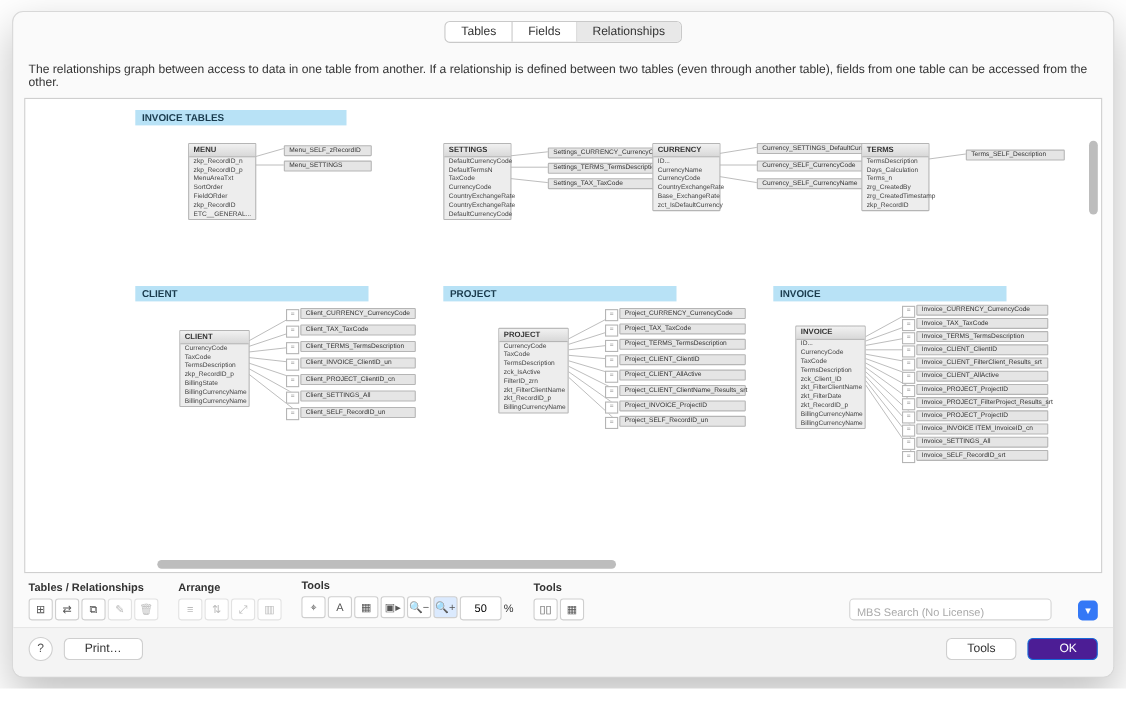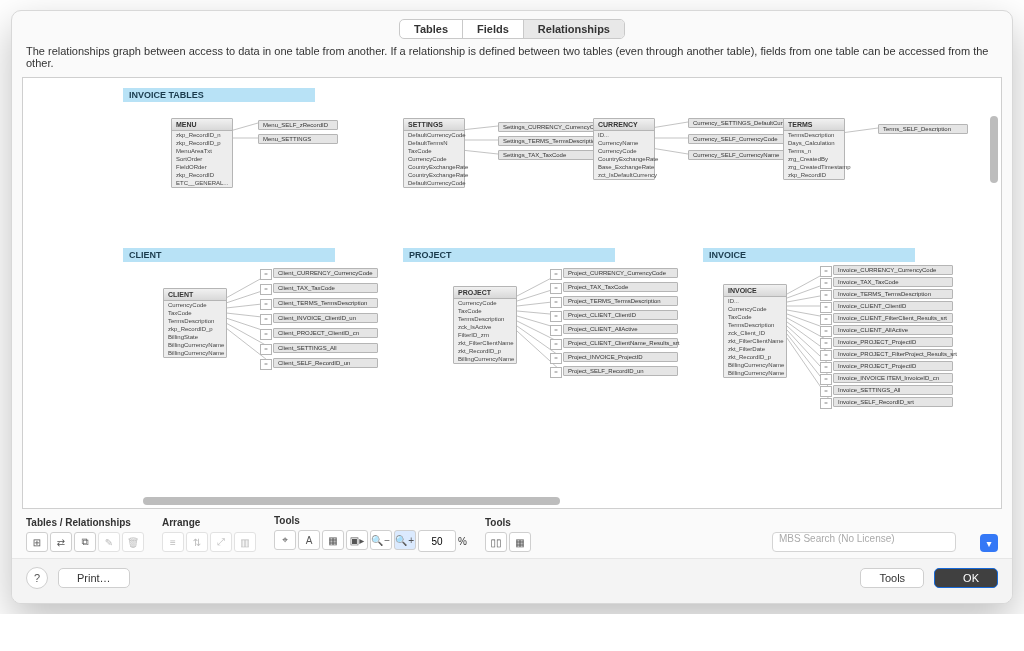--- a/index.html
+++ b/index.html
@@ -4,21 +4,21 @@
 <style>
   html,body{margin:0;padding:0;background:#fff;font-family:-apple-system,BlinkMacSystemFont,"Helvetica Neue",Arial,sans-serif;font-size:11px;color:#333;}
   .window{width:1000px;margin:10px auto;border:1px solid #d8d8d8;border-radius:10px;box-shadow:0 16px 40px rgba(0,0,0,.25);background:#fafafa;overflow:hidden;}
   .titlebar{height:24px;display:flex;align-items:center;padding:6px 10px;background:linear-gradient(#f6f6f6,#ececec);border-bottom:1px solid #dcdcdc;position:relative;}
   .traffic{display:flex;gap:7px;}
   .traffic span{width:11px;height:11px;border-radius:50%;display:inline-block;}
   .tl-close{background:#ff5f57;}
   .tl-min{background:#febc2e;}
   .tl-max{background:#28c840;}
   .titlebar .title{position:absolute;left:0;right:0;text-align:center;font-size:12px;font-weight:600;color:#333;}
-  .tabs{display:flex;justify-content:center;margin:8px 0 6px;font-weight:bold;}
+  .tabs{display:flex;justify-content:center;margin:8px 0 18px;}
   .seg{display:flex;border:1px solid #c9c9c9;border-radius:5px;overflow:hidden;background:#fff;}
   .seg div{padding:3px 14px;font-size:11px;border-right:1px solid #c9c9c9;color:#333;}
   .seg div:last-child{border-right:none;}
   .seg .active{background:#e8e8e8;}
   .desc{padding:0 14px 8px;font-size:11px;color:#333;}
   .canvas{margin:0 10px;border:1px solid #cfcfcf;background:#fff;height:430px;position:relative;overflow:hidden;}
   .section-label{position:absolute;background:#b8e2f6;font-size:9px;font-weight:600;padding:2px 6px;color:#1a3b4d;}
   .tbl{position:absolute;background:#ededed;border:1px solid #b5b5b5;border-radius:1px;min-width:60px;}
   .tbl .hdr{background:linear-gradient(#f1f1f1,#d8d8d8);font-size:7px;font-weight:700;padding:2px 4px;border-bottom:1px solid #b5b5b5;}
   .tbl .fl{font-size:6px;padding:1px 4px;color:#444;white-space:nowrap;}
@@ -29,26 +29,26 @@
   .vscroll{position:absolute;right:2px;top:38px;bottom:20px;width:10px;}
   .vscroll .thumb{position:absolute;top:0;height:18%;left:1px;width:8px;background:#bdbdbd;border-radius:4px;}
   .toolbar{padding:6px 14px;display:flex;align-items:flex-end;gap:18px;font-size:10px;}
   .grp{display:flex;flex-direction:column;gap:4px;}
   .grp-title{font-size:10px;color:#333;font-weight:600;}
   .icon-row{display:flex;gap:2px;}
   .ibtn{width:20px;height:18px;border:1px solid #cfcfcf;border-radius:3px;background:#fff;display:flex;align-items:center;justify-content:center;font-size:10px;color:#555;}
   .ibtn.disabled{color:#bbb;border-color:#e2e2e2;}
   .zoom-box{width:32px;height:18px;border:1px solid #cfcfcf;border-radius:3px;background:#fff;font-size:10px;text-align:center;}
   .spacer{flex:1;}
-  .search{width:170px;height:18px;border:1px solid #d4d4d4;border-radius:4px;background:#fff;padding:0 6px;color:#aaa;font-size:10px;display:flex;align-items:flex-start;}
+  .search{width:170px;height:18px;border:1px solid #d4d4d4;border-radius:4px;background:#fff;padding:0 6px;color:#aaa;font-size:10px;display:flex;align-items:flex-end;}
   .mbs-dd{width:18px;height:18px;border-radius:4px;background:#3478f6;margin-left:6px;display:flex;align-items:center;justify-content:center;color:#fff;font-size:10px;}
   .footer{padding:8px 14px 14px;display:flex;align-items:center;gap:10px;border-top:1px solid #e6e6e6;background:#f4f4f4;}
   .round-btn{width:20px;height:20px;border:1px solid #cfcfcf;border-radius:50%;background:#fff;display:flex;align-items:center;justify-content:center;font-size:11px;color:#555;}
   .btn{padding:3px 18px;border:1px solid #cfcfcf;border-radius:5px;background:#fff;font-size:11px;}
-  .btn.primary{background:#404040;color:#fff;border-color:#1769d8;padding-left:28px;}
+  .btn.primary{background:#4c1d95;color:#fff;border-color:#1769d8;padding-left:28px;}
   svg.lines{position:absolute;left:0;top:0;width:100%;height:100%;pointer-events:none;}
   svg.lines line{stroke:#9a9a9a;stroke-width:0.6;}
 </style>
 </head>
 <body>
 
 <div class="window">
 
 
   <div class="tabs">

